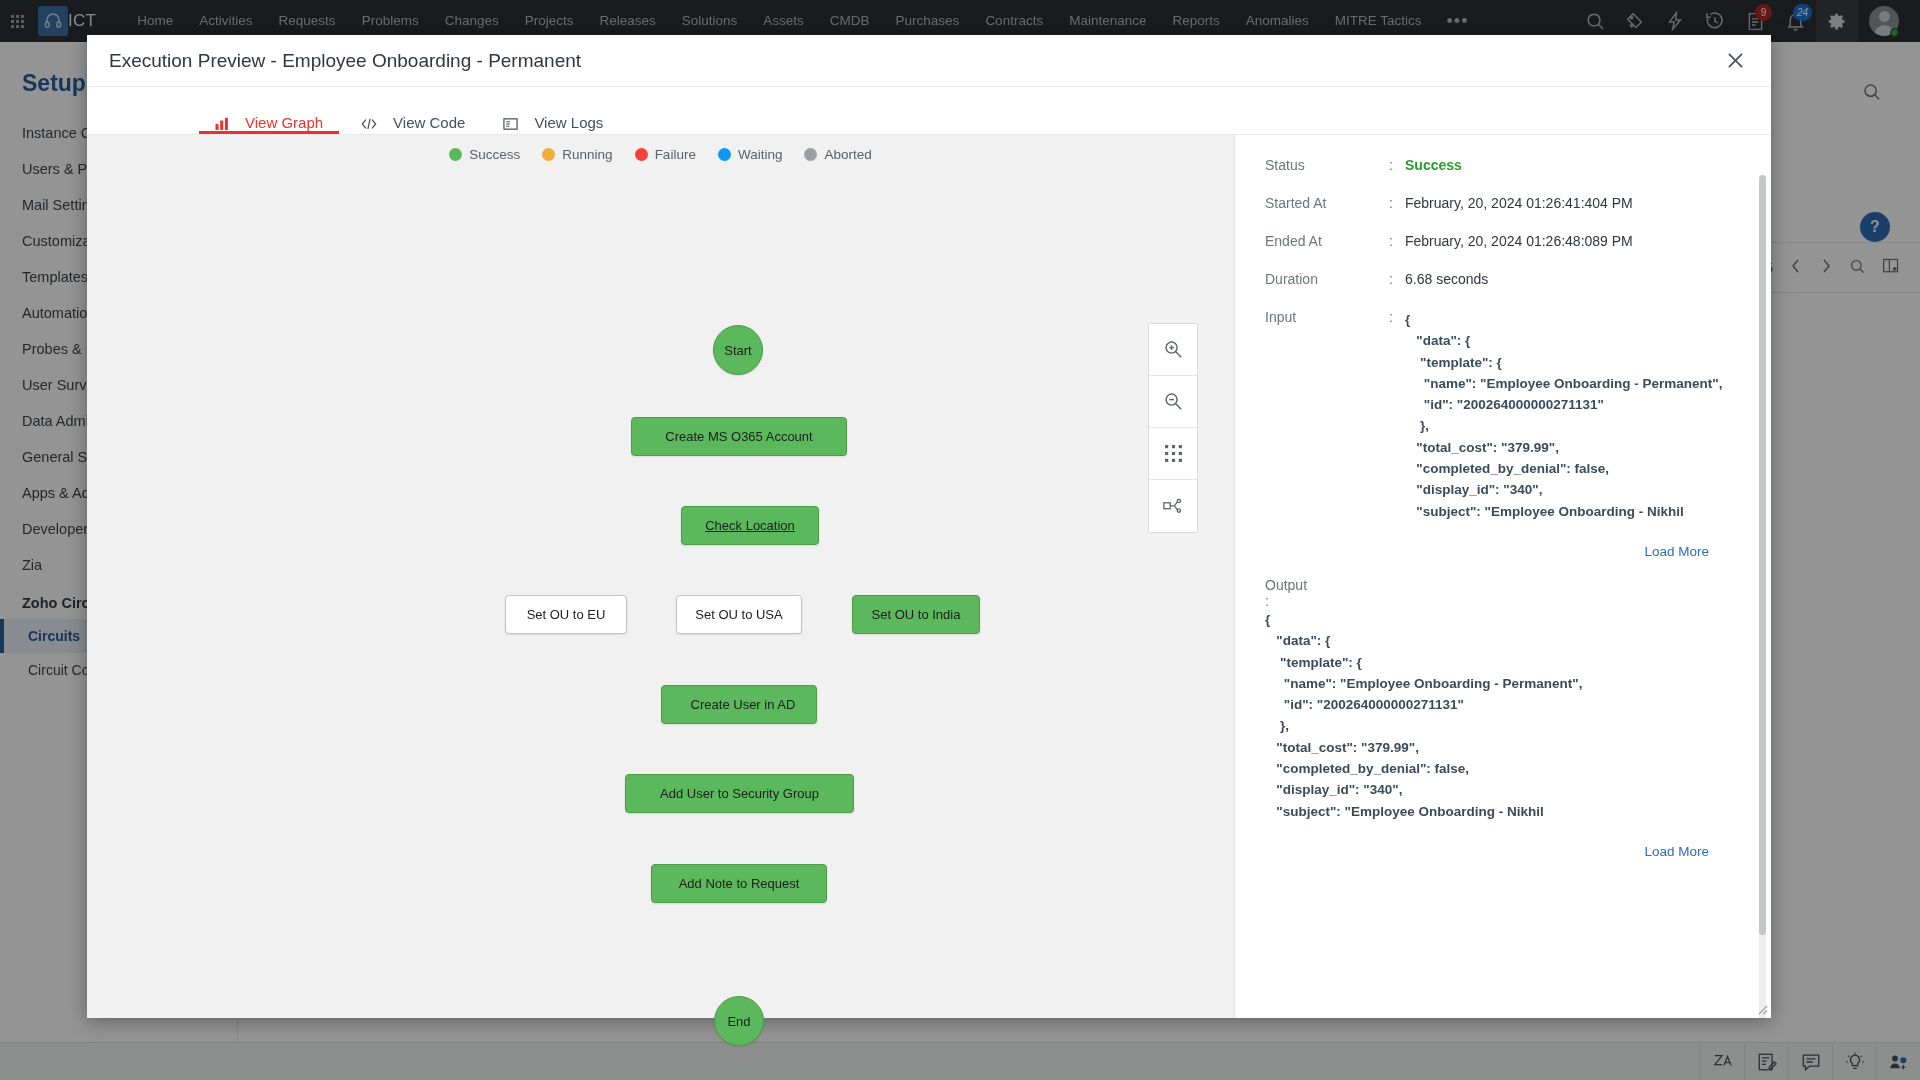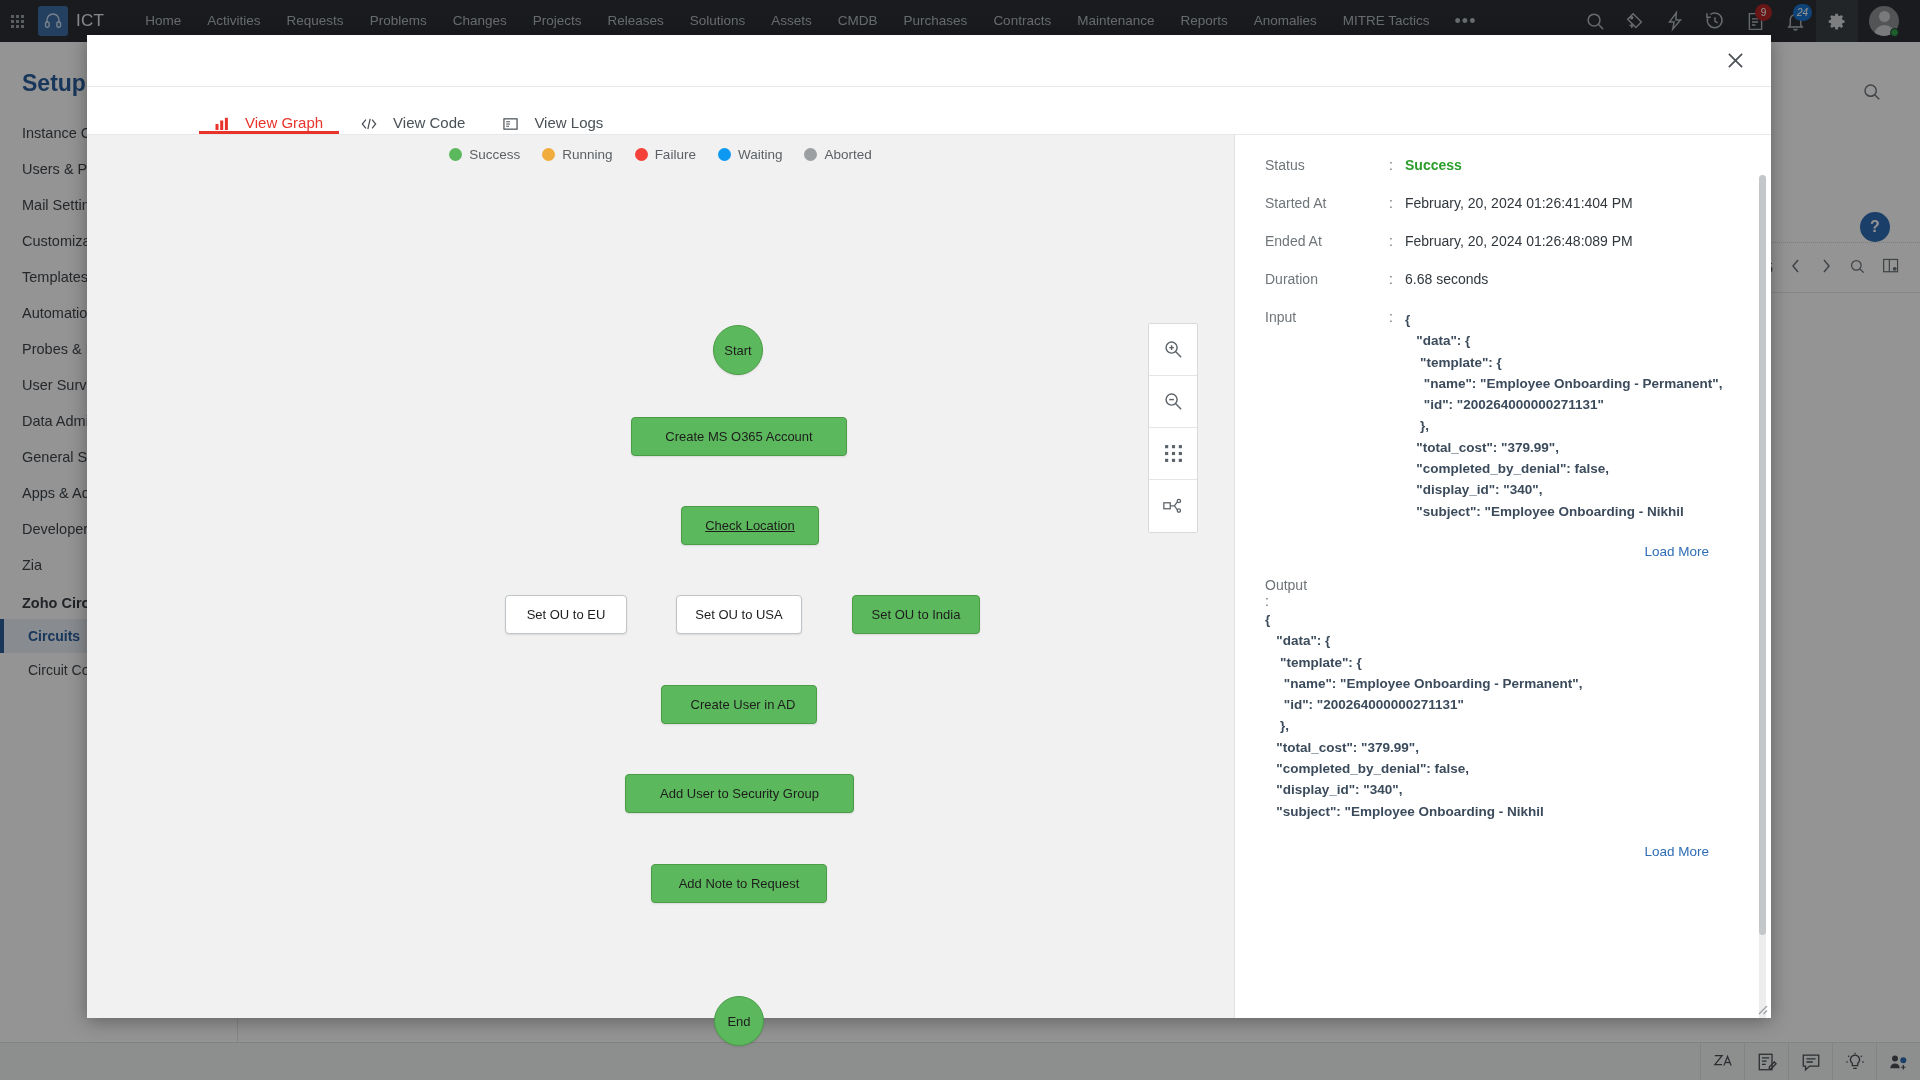--- a/index.html
+++ b/index.html
@@ -13,21 +13,21 @@
   
   #topnav {
     position: absolute; top: 0; left: 0; width: 1920px; height: 42px;
     background: #2b3034; display: flex; align-items: center; z-index: 5;
   }
   .grid-dots { width: 34px; display: flex; justify-content: center; }
   .grid-dots span {
     display: grid; grid-template-columns: repeat(3, 3px); gap: 2px;
   }
   .grid-dots i { width: 3px; height: 3px; background: #9aa0a6; display: block; }
-  .brand { display: flex; align-items: center; gap: 8px; margin-left: 4px; text-align: right; }
+  .brand { display: flex; align-items: center; margin-left: 4px; text-align: right; }
   .brand-logo {
     width: 30px; height: 30px; background: #3f6fa8; border-radius: 3px;
     display: flex; align-items: center; justify-content: center;
   }
   .brand-name { color: #e8eaed; font-size: 17px; letter-spacing: .3px; }
   #navmenu { display: flex; align-items: center; margin-left: 28px; gap: 0; }
   .nav-item {
     color: #b6babd; font-size: 13.5px; padding: 0 13px; height: 42px;
     line-height: 42px; white-space: nowrap; cursor: pointer;
   }
@@ -315,20 +315,21 @@
       </span>
     </div>
     <div class="bg-divider2"></div>
   </div>
 </div>
 
 <div id="overlay"></div>
 
 <div id="modal">
   <div id="modal-header">
+    <div id="modal-title">Execution Preview - Employee Onboarding - Permanent</div>
     <div id="modal-close">
       <svg width="17" height="17" viewBox="0 0 18 18" fill="none" stroke="#4a5055" stroke-width="1.8">
         <path d="M2 2l14 14M16 2L2 16"></path>
       </svg>
     </div>
   </div>
 
   <div id="modal-tabs">
       <div class="tab active">
         <span style="display: flex;">

